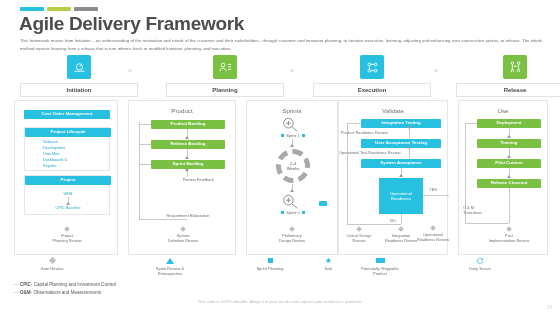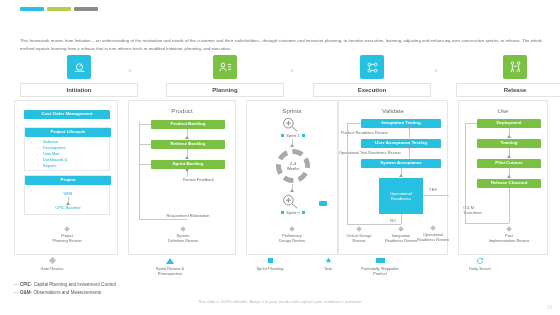--- a/index.html
+++ b/index.html
@@ -88,20 +88,21 @@
 <body>
 
 <div class="slide">
 
   <div class="accent">
     <i style="background:#27c0e0"></i>
     <i style="background:#b5cf4a"></i>
     <i style="background:#8c8c8c"></i>
   </div>
 
+  <div class="title">Agile Delivery Framework</div>
   <div class="subtitle">This framework moves from Initiation – an understanding of the motivation and needs of the customer and their stakeholders– through customer and innovator planning, to iterative execution, learning, adjusting and enhancing over consecutive sprints, to release. The whole method repeats learning from a release that in turn informs fresh or modified Initiation, planning, and execution.</div>
 
   <div class="phases">
 
     <div class="phase" style="left:20px;">
       <div class="sq" style="background:#27c0e0">
         <svg width="15" height="15" viewBox="0 0 24 24" fill="none" stroke="#fff" stroke-width="1.4">
           <circle cx="12" cy="11" r="5"></circle>
             <path d="M4 18h16M12 11l3-3"></path>
         </svg>

